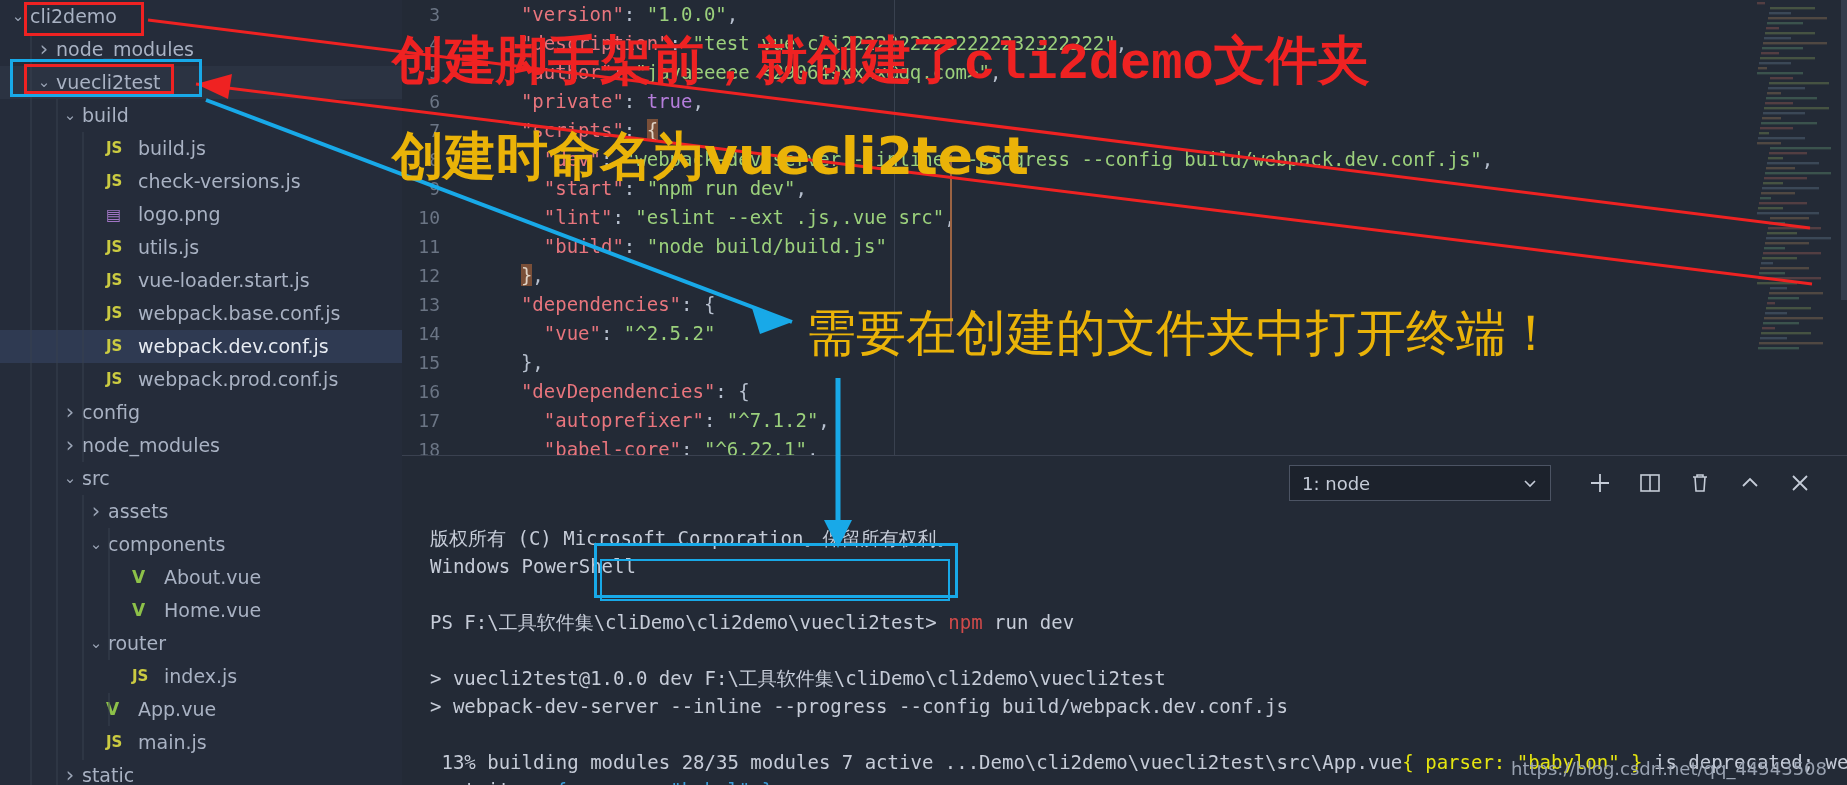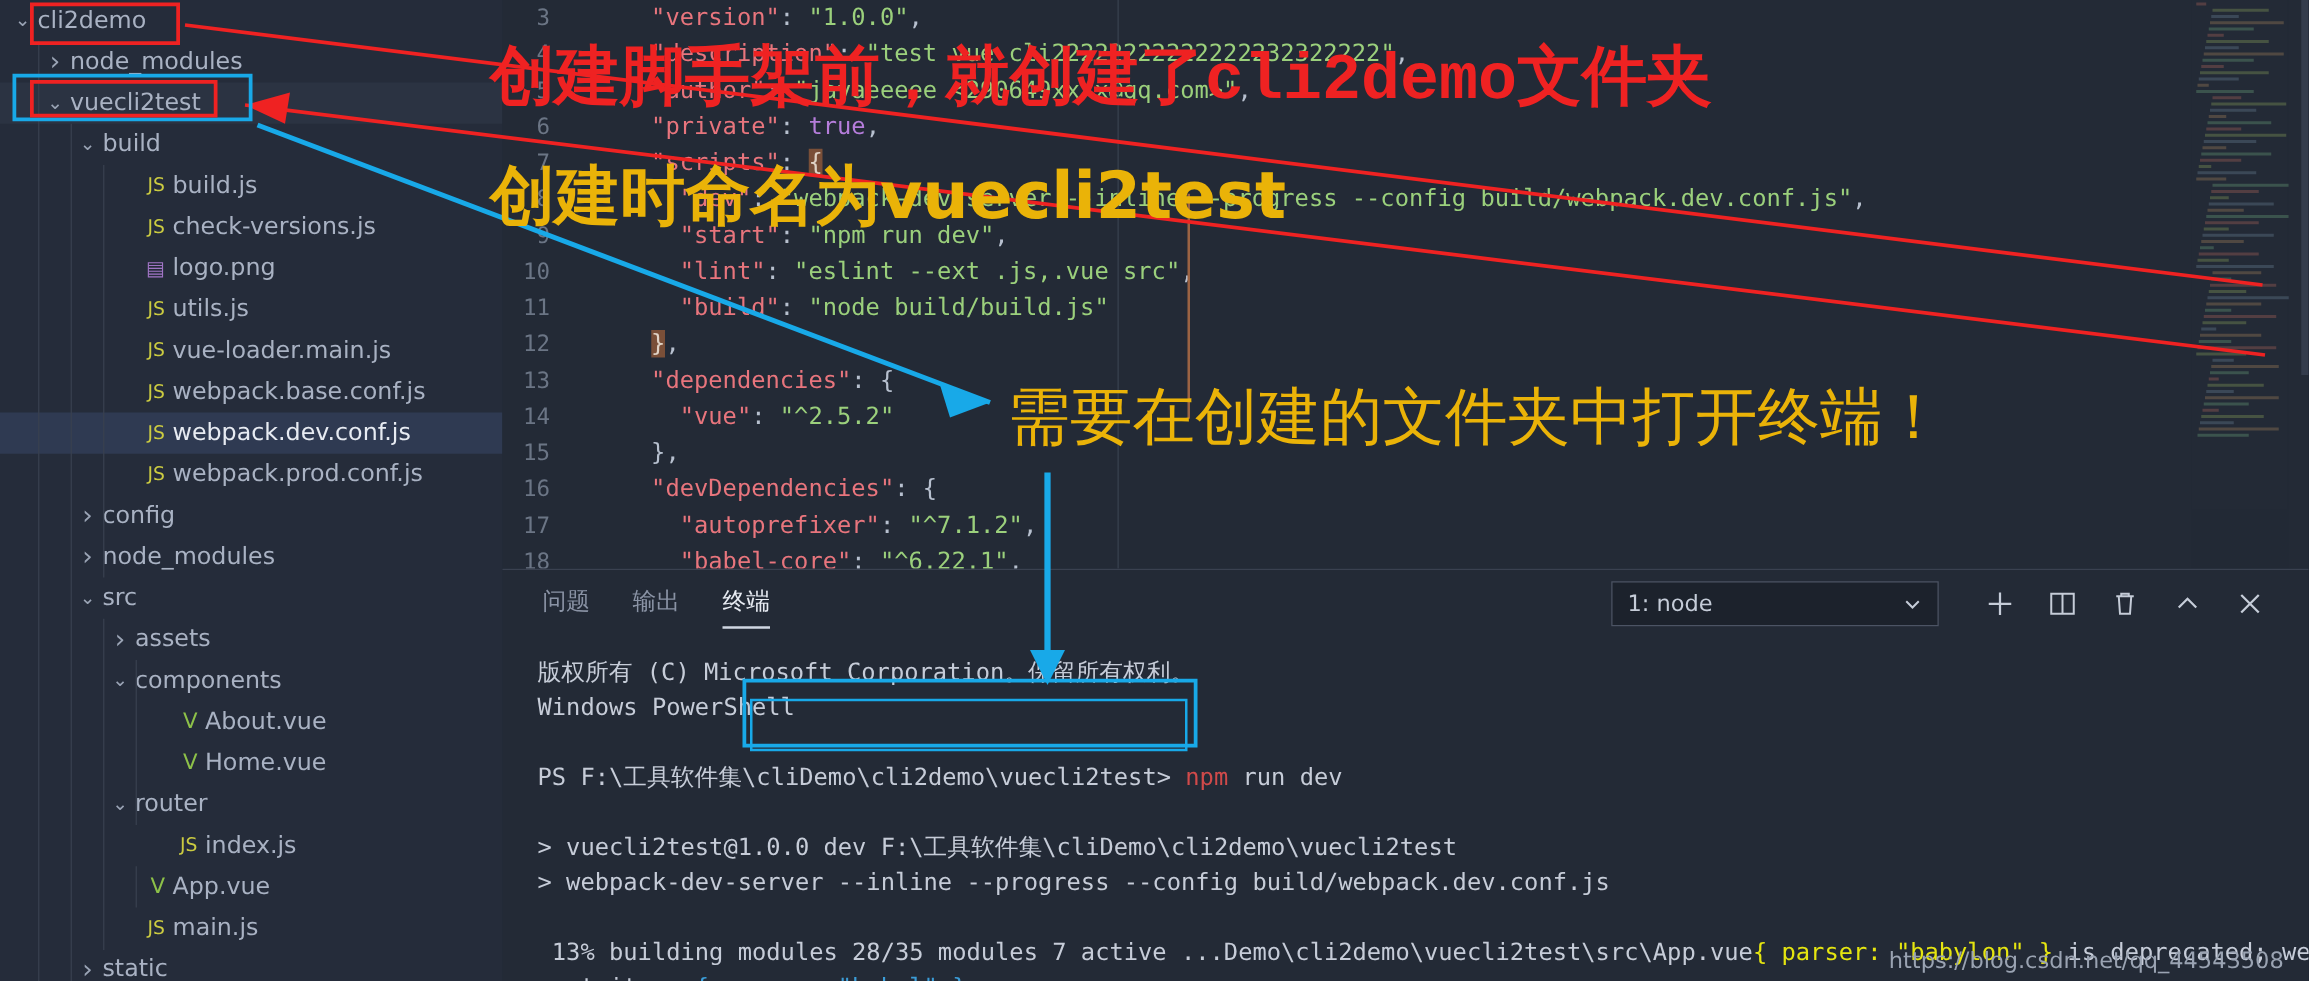--- a/index.html
+++ b/index.html
@@ -25,22 +25,22 @@
     color: #a9b2c3; font-size: 19px;
     white-space: nowrap;
   }
   .tree-row.selected { background: #2f3a52; color: #e7ebf2; }
   .tree-row.hl { background: #2b3342; }
   .chev {
     width: 20px; flex: 0 0 20px; text-align: center;
     color: #9aa4b5; font-size: 15px; display: inline-block;
   }
   .ficon {
-    width: 26px; flex: 0 0 26px; text-align: right;
-    font-size: 14px; font-weight: normal; margin-right: 4px;
+    width: 26px; flex: 0 0 26px; text-align: left;
+    font-size: 14px; font-weight: bold; margin-right: 4px;
   }
   .ficon.js { color: #cbcb41; font-family: "DejaVu Sans", sans-serif; font-size: 15px; }
   .ficon.vue { color: #8dc149; font-size: 17px; }
   .ficon.png { color: #a074c4; font-size: 16px; }
   .lbl { padding-left: 2px; }
 
   
   #guides { position: absolute; left: 0; top: 0; width: 402px; height: 785px; pointer-events: none; }
 
   
@@ -180,21 +180,21 @@
           <span class="lbl">logo.png</span>
         </div>
         <div class="tree-row" style="padding-left: 86px;">
           <span class="chev"></span>
           <span class="ficon js">JS</span>
           <span class="lbl">utils.js</span>
         </div>
         <div class="tree-row" style="padding-left: 86px;">
           <span class="chev"></span>
           <span class="ficon js">JS</span>
-          <span class="lbl">vue-loader.main.js</span>
+          <span class="lbl">vue-loader.start.js</span>
         </div>
         <div class="tree-row" style="padding-left: 86px;">
           <span class="chev"></span>
           <span class="ficon js">JS</span>
           <span class="lbl">webpack.base.conf.js</span>
         </div>
         <div class="tree-row selected" style="padding-left: 86px;">
           <span class="chev"></span>
           <span class="ficon js">JS</span>
           <span class="lbl">webpack.dev.conf.js</span>
@@ -362,25 +362,20 @@
           <rect x="7" y="337" width="27" height="2.4" fill="#4a5a6b" opacity="0.85"></rect>
           <rect x="6" y="342" width="64" height="2.4" fill="#6b5a4a" opacity="0.85"></rect>
           <rect x="5" y="347" width="41" height="2.4" fill="#4a6b5a" opacity="0.85"></rect>
         </g>
     </svg>
     <div id="mm-slider"></div>
   </div>
 
   <div id="panel">
     <div id="panel-header">
-      <div id="panel-tabs" style="display: flex;">
-          <div class="ptab">问题</div>
-          <div class="ptab">输出</div>
-          <div class="ptab active">终端</div>
-        </div>
       <div id="panel-actions">
         <div id="term-select">
           <span>1: node</span>
           <svg width="16" height="16" viewBox="0 0 16 16">
             <path d="M3 6 L8 11 L13 6" fill="none" stroke="#c5ccd8" stroke-width="1.6"></path>
           </svg>
         </div>
         <div class="picon">
           <svg width="26" height="26" viewBox="0 0 26 26">
               <path d="M13 4 L13 22 M4 13 L22 13" stroke="#c5ccd8" stroke-width="1.8" fill="none"></path>

